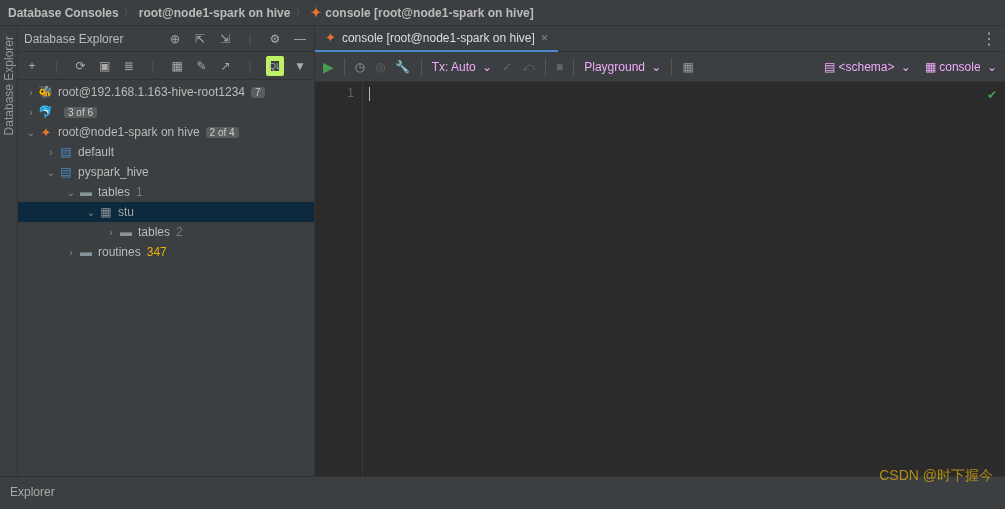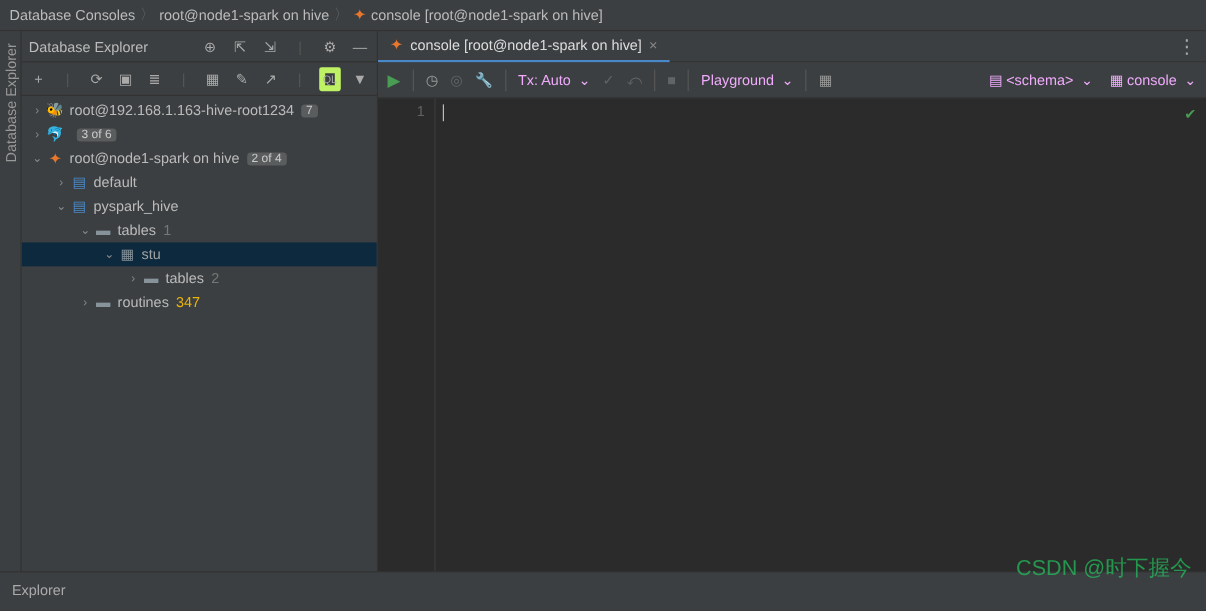--- a/index.html
+++ b/index.html
@@ -1,19 +1,19 @@
 <!DOCTYPE html>
 <html><head>
 <meta charset="utf-8">
 <style>
 * { margin:0; padding:0; box-sizing:border-box; font-family:"Segoe UI",Arial,sans-serif; font-size:12px; }
 body { background:#3c3f41; color:#bbb; width:1005px; height:509px; overflow:hidden; position:relative; }
 .breadcrumb { height:26px; display:flex; align-items:center; padding:0 8px; border-bottom:1px solid #323232; gap:4px; }
 .breadcrumb .sep { color:#666; }
-.breadcrumb .item { color:#bbb; display:flex; align-items:center; gap:4px; }
+.breadcrumb .item { color:#bbb; display:flex; align-items:center; gap:4px;font-weight:bold; }
 .spark-icon { color:#e8762d; font-size:13px; }
 .main { display:flex; height:450px; }
 .vtab { width:18px; background:#3c3f41; border-right:1px solid #323232; display:flex; flex-direction:column; align-items:center; padding-top:6px; }
 .vtab span { writing-mode:vertical-rl; transform:rotate(180deg); color:#999; padding:4px 0; cursor:pointer; }
 .sidebar { width:297px; border-right:1px solid #323232; display:flex; flex-direction:column; }
 .side-header { height:26px; display:flex; align-items:center; justify-content:space-between; padding:0 6px; border-bottom:1px solid #323232; }
 .side-title { color:#bbb; }
 .side-icons { display:flex; gap:9px; }
 .side-icons span { color:#aaa; cursor:pointer; width:16px; text-align:center; }
 .toolbar { height:28px; display:flex; align-items:center; padding:0 6px; gap:8px; border-bottom:1px solid #323232; }
@@ -39,21 +39,21 @@
 .ed-toolbar .run { color:#499c54; font-size:14px; }
 .ed-toolbar .sep-v { width:1px; height:18px; background:#555; }
 .ed-toolbar .dd { color:#f0abfc; }
 .ed-toolbar .right { margin-left:auto; display:flex; gap:14px; align-items:center; }
 .code-area { flex:1; display:flex; background:#2b2b2b; position:relative; }
 .gutter { width:48px; padding:4px 8px; text-align:right; color:#606366; border-right:1px solid #3a3a3a; }
 .code { flex:1; padding:4px 6px; position:relative; }
 .cursor { display:inline-block; width:1px; height:14px; background:#bbb; vertical-align:middle; }
 .check { position:absolute; top:6px; right:8px; color:#499c54; }
 .services { height:30px; border-top:1px solid #323232; display:flex; align-items:center; padding:0 10px; color:#aaa; }
-.watermark { position:absolute; bottom:24px; right:12px; color:#22c55e; font-size:18px; opacity:.7; pointer-events:none; }
+.watermark { position:absolute; bottom:24px; right:12px; color:#eab308; font-size:14px; opacity:.7; pointer-events:none; }
 </style>
 </head>
 <body>
 
 <div class="breadcrumb">
   <span class="item">Database Consoles</span>
   <span class="sep">〉</span>
   <span class="item">root@node1-spark on hive</span>
   <span class="sep">〉</span>
   <span class="item">

